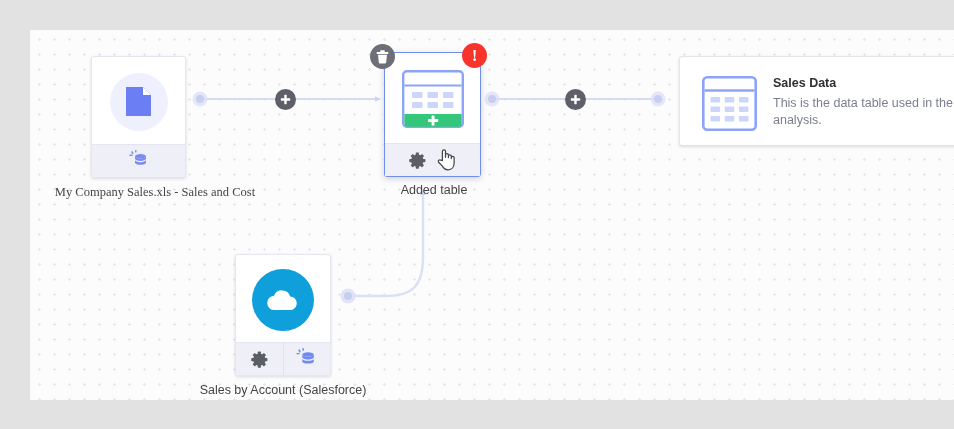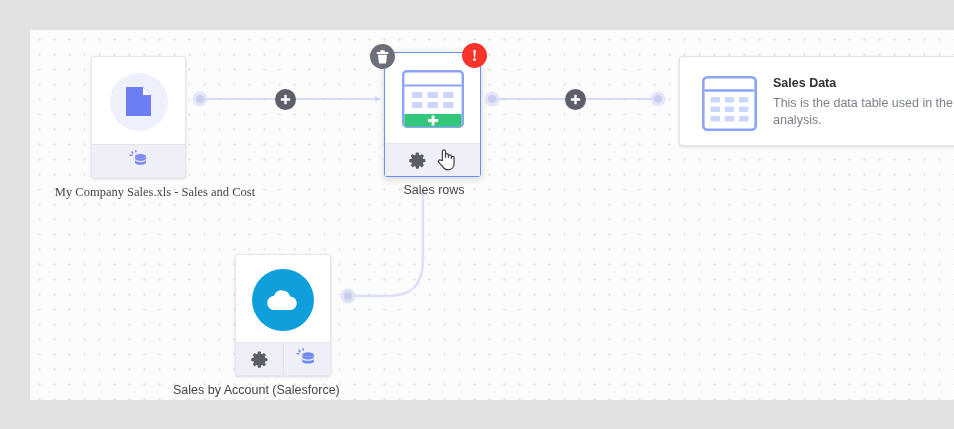--- a/index.html
+++ b/index.html
@@ -274,21 +274,21 @@
       <svg width="13" height="14" viewBox="0 0 13 14" fill="#ffffff">
         <rect x="0.6" y="2.1" width="11.8" height="1.9" rx=".7"></rect>
         <rect x="4.2" y="0.2" width="4.6" height="1.9" rx=".7"></rect>
         <path d="M2,4.7 h9 l-.8,7.6 a1.3,1.3 0 0 1 -1.3,1.2 H4.1 a1.3,1.3 0 0 1 -1.3,-1.2 Z"></path>
       </svg>
     </div>
     <div class="badge" id="error-badge">
       <span class="bang">!</span>
     </div>
 
-    <div class="node-label" style="left:314px; top:153px; width:180px; text-align:center;">Sales rows</div>
+    <div class="node-label" style="left:314px; top:153px; width:180px; text-align:center;">Added table</div>
 
     <div class="node" id="node-sf">
       <div class="node-body">
         <div class="sf-circle">
           <svg width="34" height="22" viewBox="0 0 34 22">
             <path d="M8.6,21 a7.1,7.1 0 0 1 -.6,-14.2 A8.6,8.6 0 0 1 24.2,7.4 a6.9,6.9 0 0 1 1.3,13.6 Z" fill="#ffffff"></path>
           </svg>
         </div>
       </div>
       <div class="node-footer split">
@@ -311,21 +311,21 @@
               <g fill="#6d8bf3">
                 <ellipse cx="11.5" cy="7.2" rx="5.5" ry="2.1"></ellipse>
                 <path d="M6,7.2 v2.6 c0,1.16 2.46,2.1 5.5,2.1 s5.5,-.94 5.5,-2.1 V7.2 c0,1.16 -2.46,2.1 -5.5,2.1 S6,8.36 6,7.2Z"></path>
                 <path d="M6,11.1 v2.6 c0,1.16 2.46,2.1 5.5,2.1 s5.5,-.94 5.5,-2.1 v-2.6 c0,1.16 -2.46,2.1 -5.5,2.1 S6,12.26 6,11.1Z"></path>
               </g>
             </svg>
           </span>
         </div>
       </div>
     </div>
-    <div class="node-label" style="left:143px; top:353px; width:220px; text-align:left;">Sales by Account (Salesforce)</div>
+    <div class="node-label" style="left:143px; top:353px; width:220px; text-align:center;">Sales by Account (Salesforce)</div>
 
     <div id="info-panel">
       <span class="panel-icon">
         <svg width="55" height="55" viewBox="0 0 55 55">
           <rect x="1.3" y="1.3" width="52.4" height="52.4" rx="4" fill="#ffffff" stroke="#8ba4f8" stroke-width="2.6"></rect>
           <line x1="2.6" y1="14.5" x2="52.4" y2="14.5" stroke="#8ba4f8" stroke-width="2.4"></line>
           <g fill="#ccd6fb">
             <rect x="8.5" y="21" width="9.6" height="5.6" rx="1"></rect>
             <rect x="22.7" y="21" width="9.6" height="5.6" rx="1"></rect>
             <rect x="36.9" y="21" width="9.6" height="5.6" rx="1"></rect>

